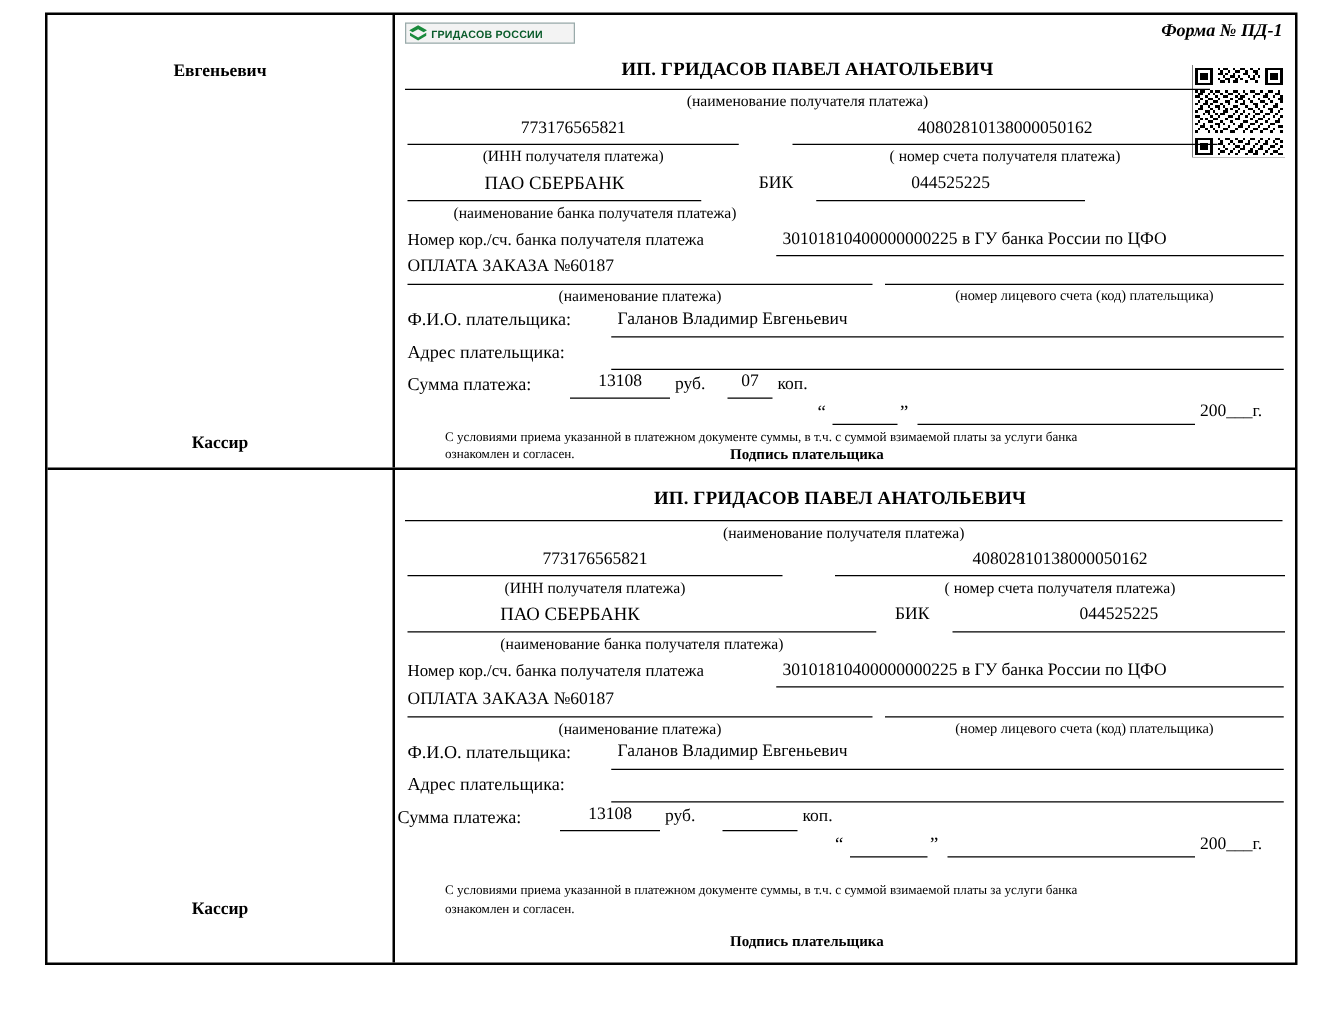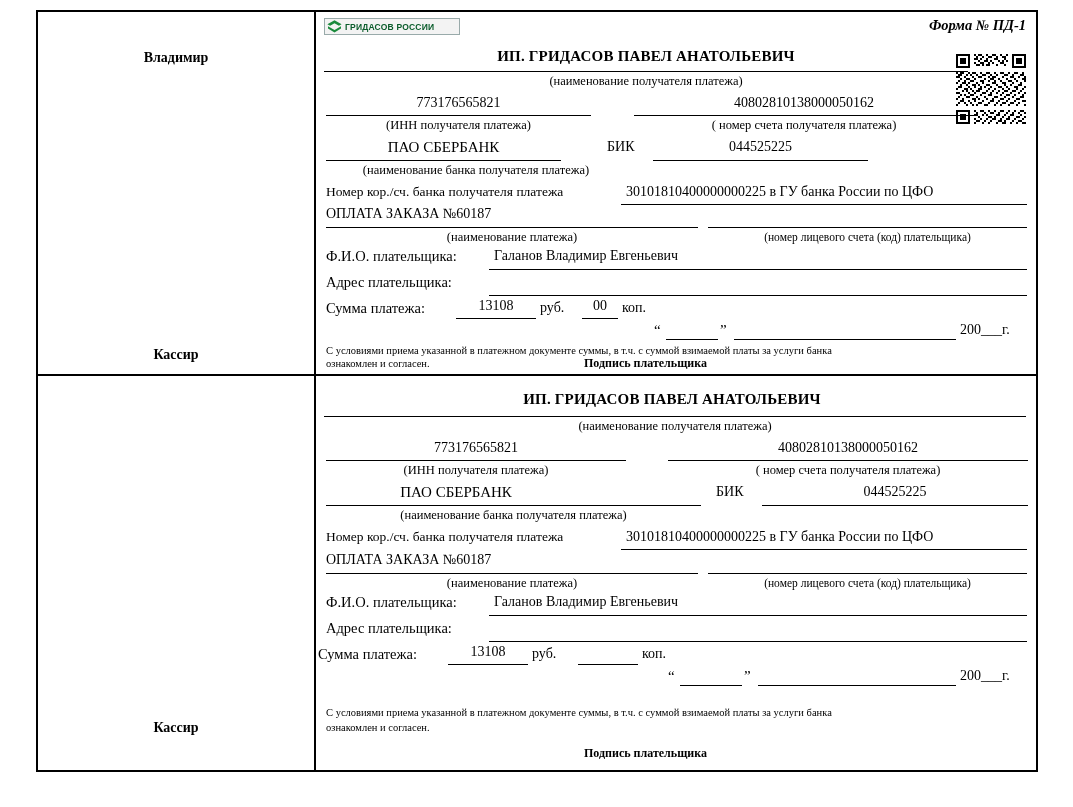--- a/index.html
+++ b/index.html
@@ -142,38 +142,39 @@
   .rule {
     position: absolute;
     border-bottom: 1px solid #000;
     height: 0;
   }
   .note {
     position: absolute;
     font-size: 10.5px;
     line-height: 13px;
     white-space: nowrap;
+    margin-left: 30px;
   }
   .sign {
     position: absolute;
     font-size: 12px;
     font-weight: bold;
     white-space: nowrap;
   }
 </style>
 </head>
 <body>
 
 <div class="page">
   <div class="form">
 
     <div class="half top">
 
       <div class="stub">
-        <div class="stub-label" style="top:38px;">Владимир</div>
+        <div class="stub-label" style="top:38px;">Евгеньевич</div>
         <div class="stub-label" style="top:335px;">Кассир</div>
       </div>
 
       <div class="body">
 
         <div class="logo">
           <span class="mark">
             <svg width="17" height="15" viewBox="0 0 17 15">
               <path d="M8.5 1.2 L15.6 5.2 L12.9 6.8 L8.5 4.3 L4.1 6.8 L1.4 5.2 Z" fill="#1a8a3c"></path>
               <path d="M2.0 7.2 L8.5 11.0 L15.0 7.2 L15.0 9.6 L8.5 13.4 L2.0 9.6 Z" fill="#1a8a3c"></path>
@@ -481,21 +482,21 @@
         <div class="rule" style="left:173px; top:257px; width:538px;"></div>
 
         <div class="val" style="left:10px; top:262px; font-size:14.5px;">Адрес плательщика:</div>
         <div class="val" style="left:178px; top:262px;"></div>
         <div class="rule" style="left:173px; top:283px; width:538px;"></div>
 
         <div class="val" style="left:10px; top:288px; font-size:14.5px;">Сумма платежа:</div>
         <div class="val ctr" style="left:142px; top:286px; width:76px;">13108</div>
         <div class="rule" style="left:140px; top:306px; width:80px;"></div>
         <div class="val" style="left:224px; top:288px; font-size:14px;">руб.</div>
-        <div class="val ctr" style="left:268px; top:286px; width:32px;">00</div>
+        <div class="val ctr" style="left:268px; top:286px; width:32px;">07</div>
         <div class="rule" style="left:266px; top:306px; width:36px;"></div>
         <div class="val" style="left:306px; top:288px; font-size:14px;">коп.</div>
 
         <div class="val" style="left:338px; top:310px; font-size:15px;">“</div>
         <div class="rule" style="left:350px; top:327px; width:52px;"></div>
         <div class="val" style="left:404px; top:310px; font-size:15px;">”</div>
         <div class="rule" style="left:418px; top:327px; width:222px;"></div>
         <div class="val" style="left:644px; top:310px; font-size:14px;">200___г.</div>
 
         <div class="note" style="left:10px; top:332px;">С условиями приема указанной в платежном документе суммы, в т.ч. с суммой взимаемой платы за услуги банка</div>

